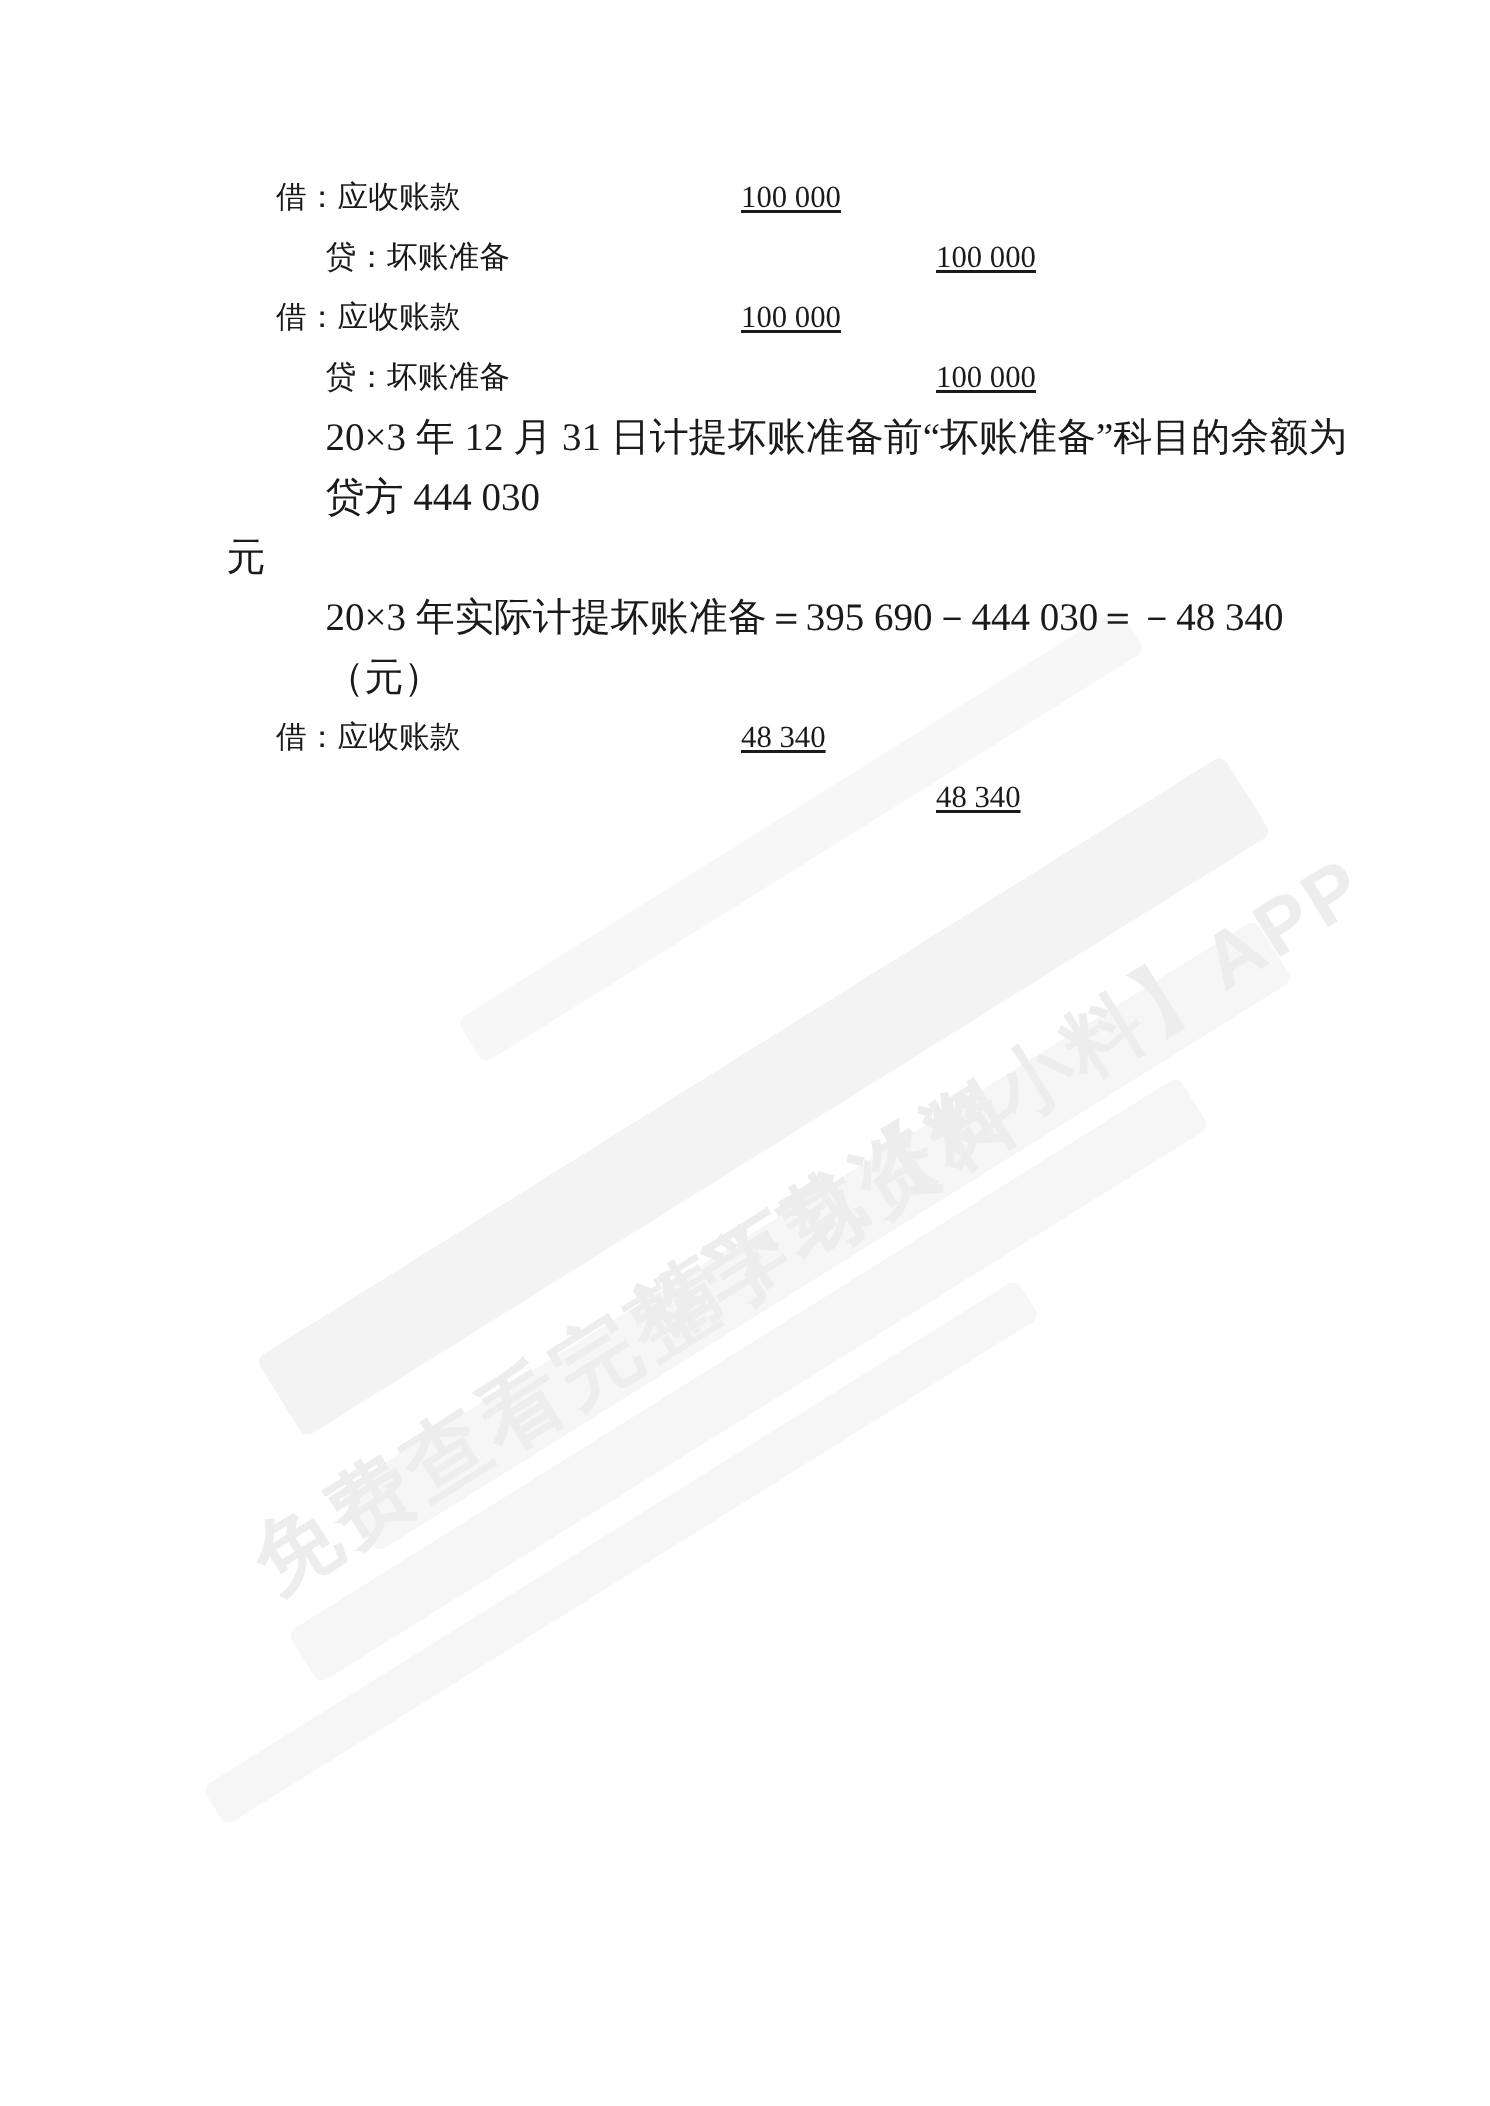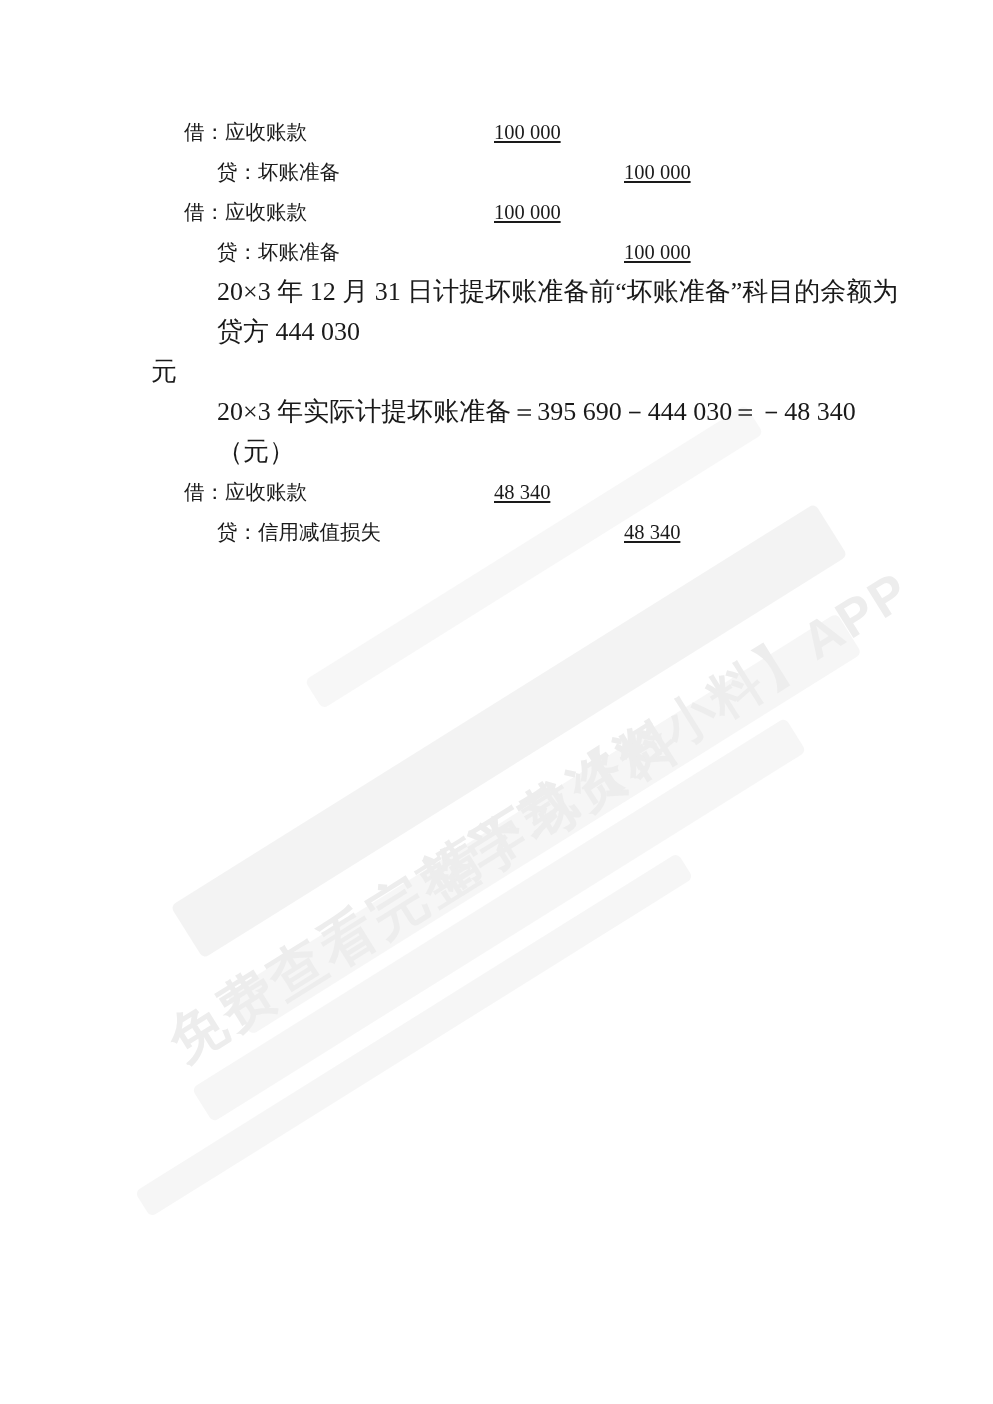--- a/index.html
+++ b/index.html
@@ -160,18 +160,17 @@
     <div class="para cont-line">元</div>
 
     <div class="para para-indent">20×3 年实际计提坏账准备＝395 690－444 030＝－48 340（元）</div>
 
     <div class="line entry">
       <span class="label">借：应收账款</span>
       <span class="amount col-a">48 340</span>
     </div>
 
     <div class="line entry">
-      <span class="label indent">贷：信用减值损失</span>
       <span class="amount col-b">48 340</span>
     </div>
 
   </div>
 </div>
 
 </body></html>

